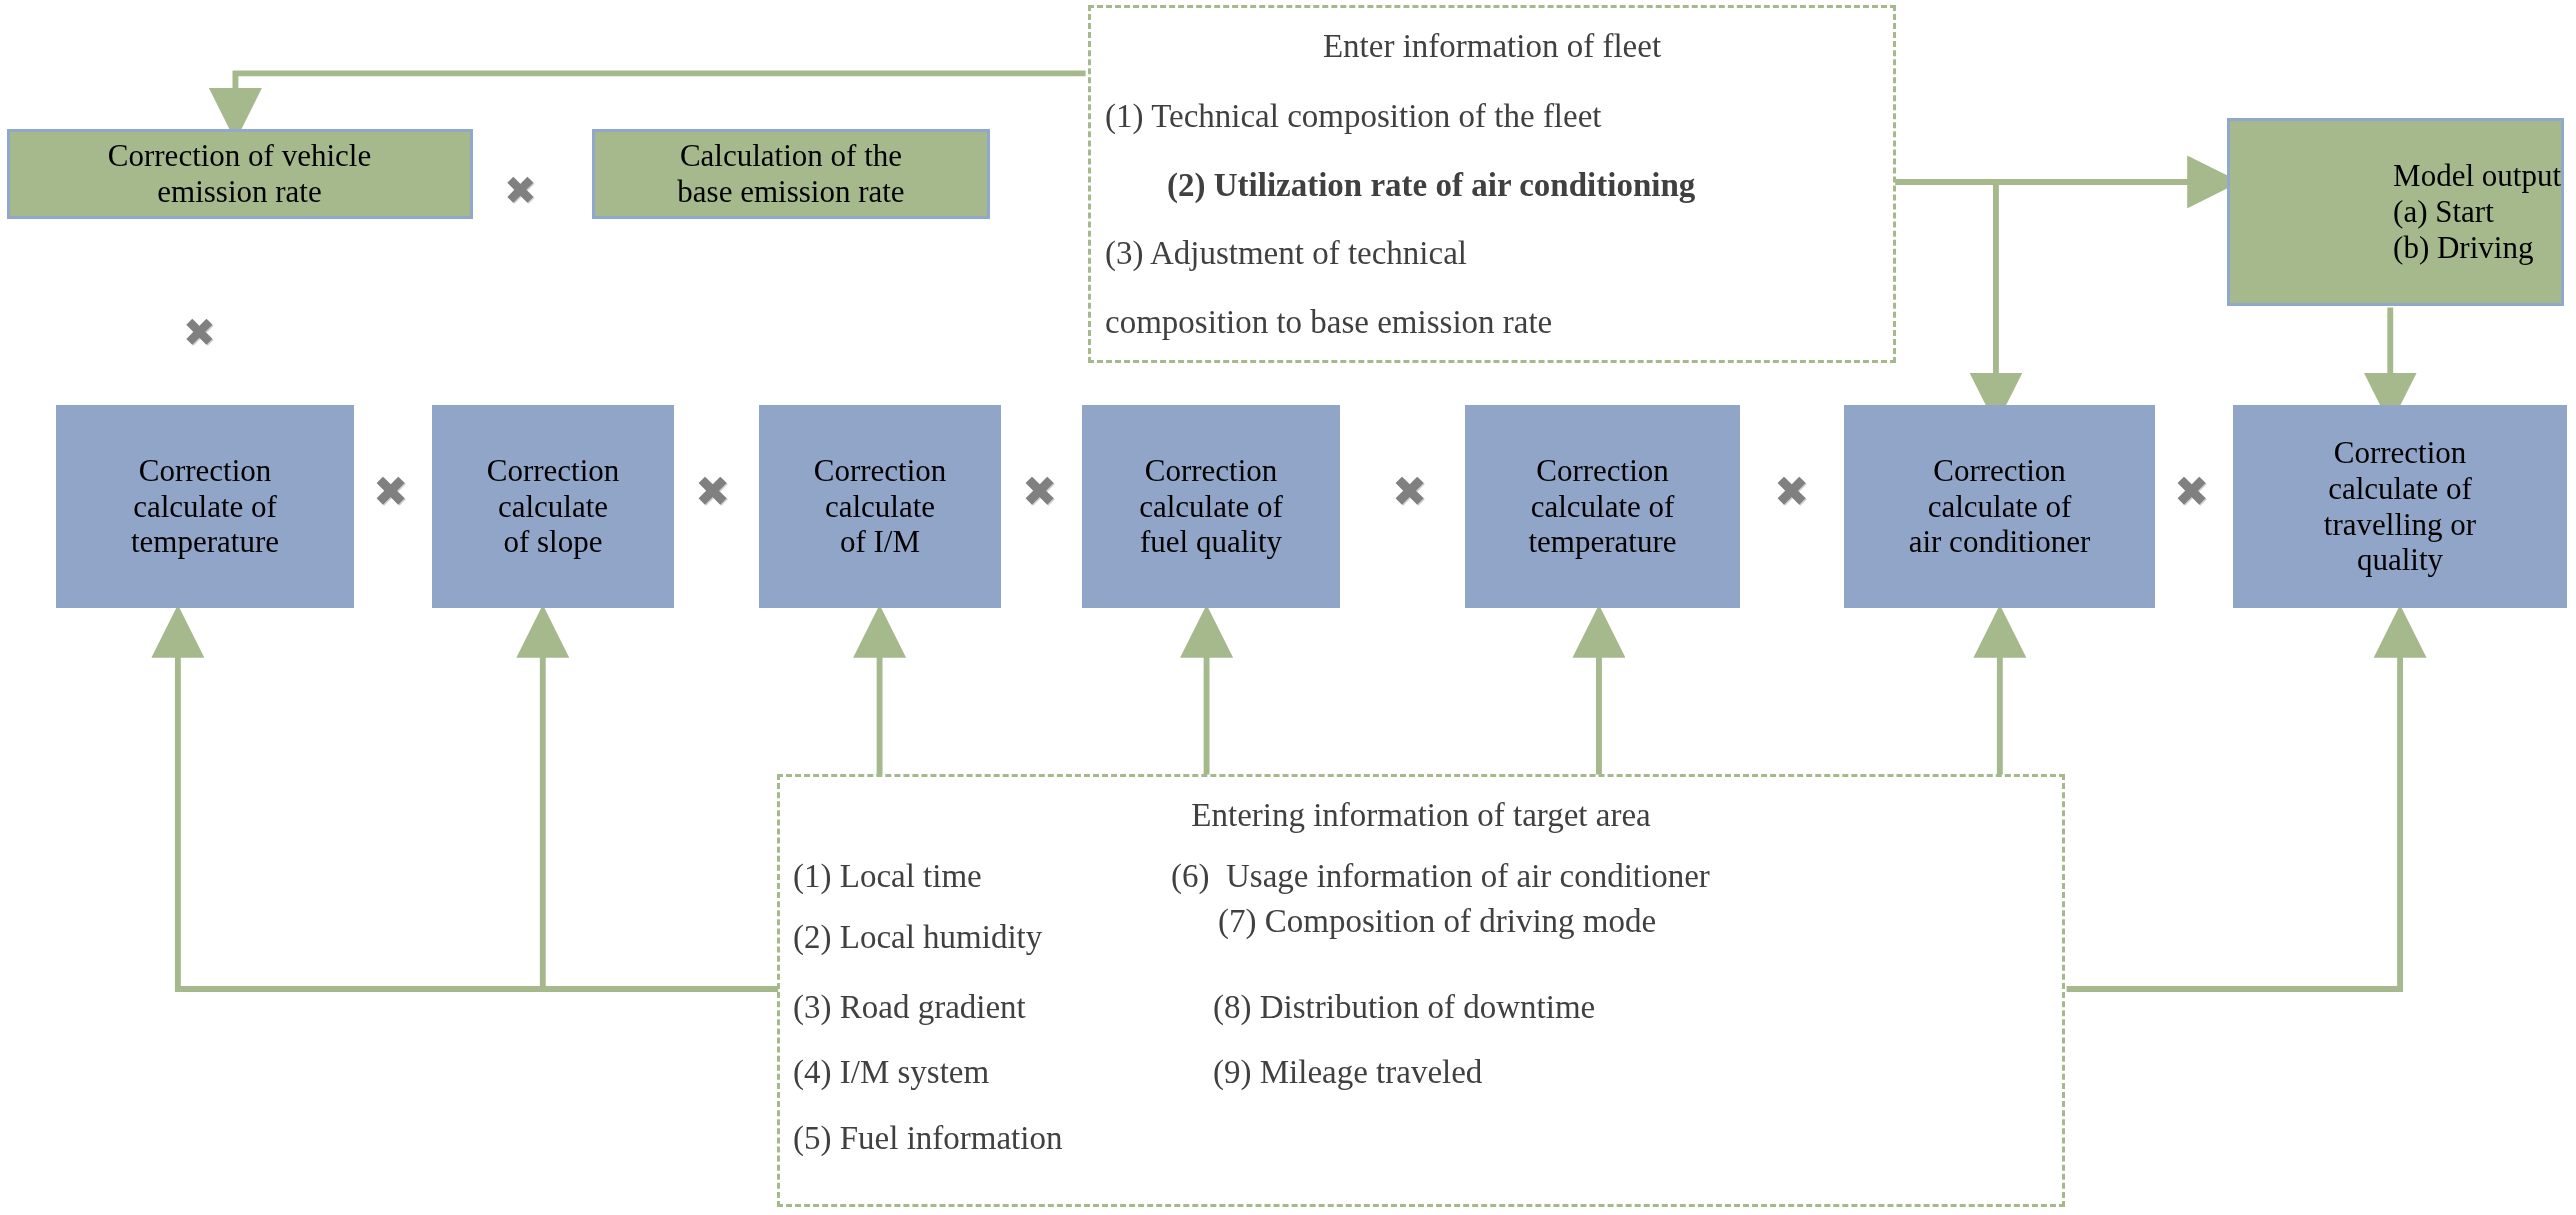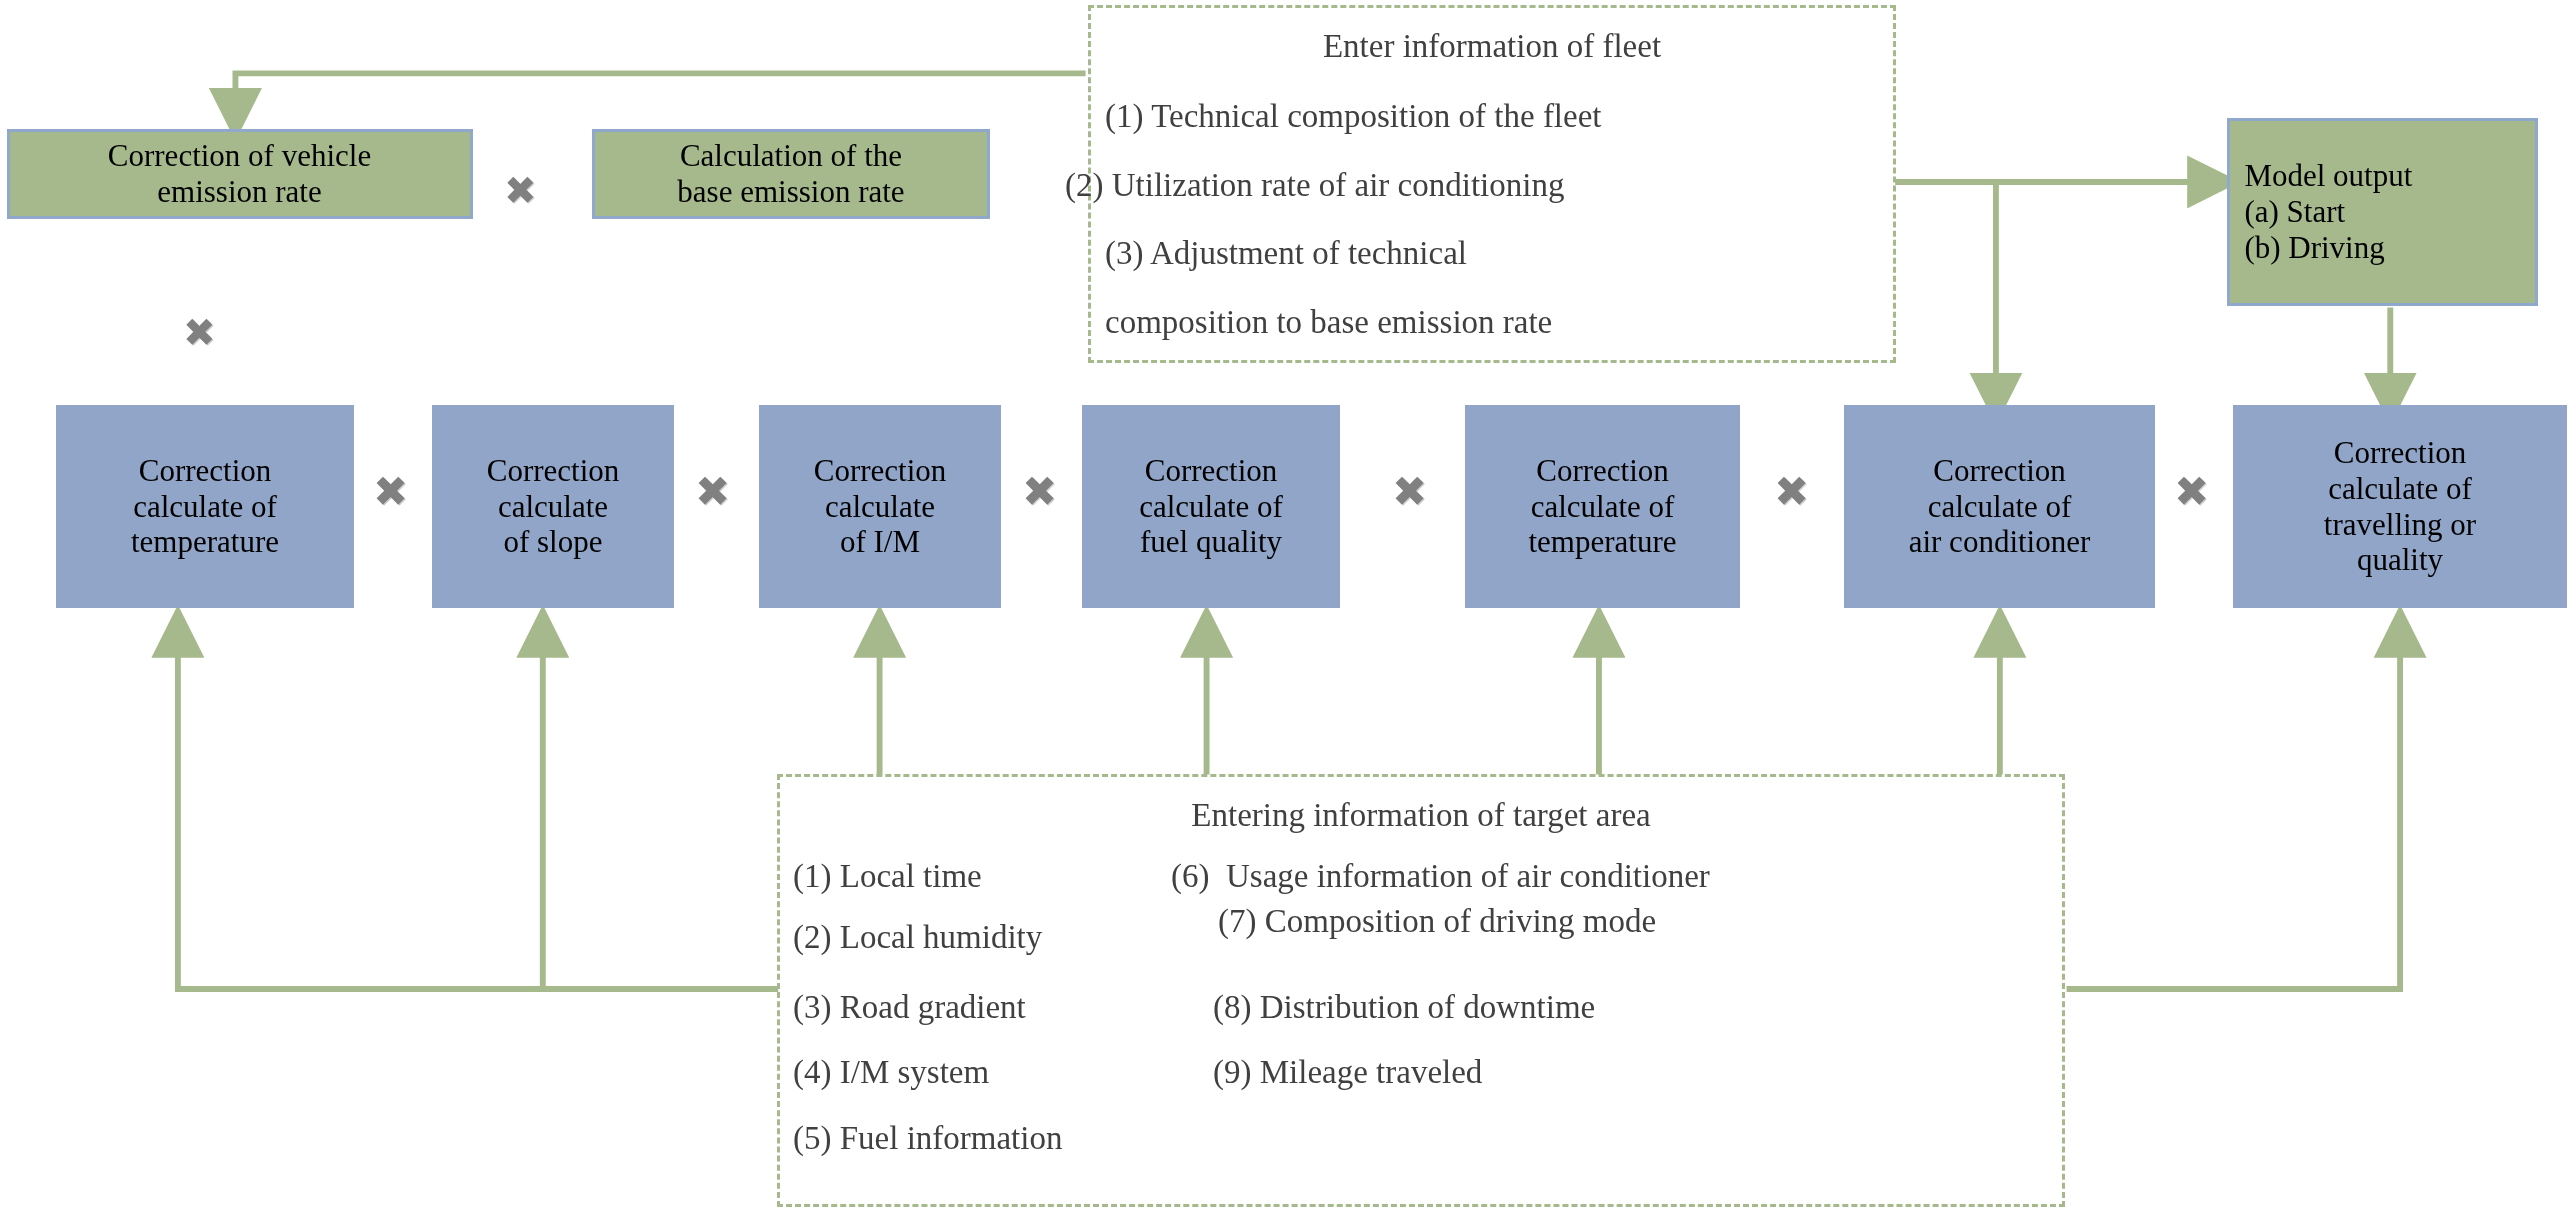--- a/index.html
+++ b/index.html
@@ -62,25 +62,25 @@
       <div>Calculation of the</div>
       <div>base emission rate</div>
     </div>
   </div>
 
   <div class="xsym" style="left:183px;top:313px;font-size:39px;">✖</div>
 
   <div class="dashed" style="left:1088px;top:5.2px;width:808px;height:358px;"></div>
   <div class="txt" style="left:1088px;top:27.5px;width:808px;text-align:center;font-size:33px;">Enter information of fleet</div>
   <div class="txt" style="left:1105px;top:98px;font-size:33px;">(1) Technical composition of the fleet</div>
-  <div class="txt" style="left:1065px;top:167px;font-size:33px;">(2) Utilization rate of air conditioning</div>
+  <div class="txt" style="left:1167px;top:167px;font-size:33px;font-weight:bold;">(2) Utilization rate of air conditioning</div>
   <div class="txt" style="left:1105px;top:235px;font-size:33px;">(3) Adjustment of technical</div>
   <div class="txt" style="left:1105px;top:304px;font-size:33px;">composition to base emission rate</div>
 
-  <div class="box green" style="left:2227px;top:118px;width:311px;height:188px;font-size:31px;justify-content:flex-start;padding-left:14.4px;">
+  <div class="box green" style="left:2227px;top:118px;width:337px;height:188px;font-size:31px;justify-content:flex-end;padding-left:14.4px;">
     <div style="text-align:left;">
       <div style="text-align:center;">Model output</div>
       <div>(a) Start</div>
       <div>(b) Driving</div>
     </div>
   </div>
 
   <div class="box blue" style="left:56px;top:405px;width:298px;height:203px;font-size:31px;">
     <div>
       <div>Correction</div>

